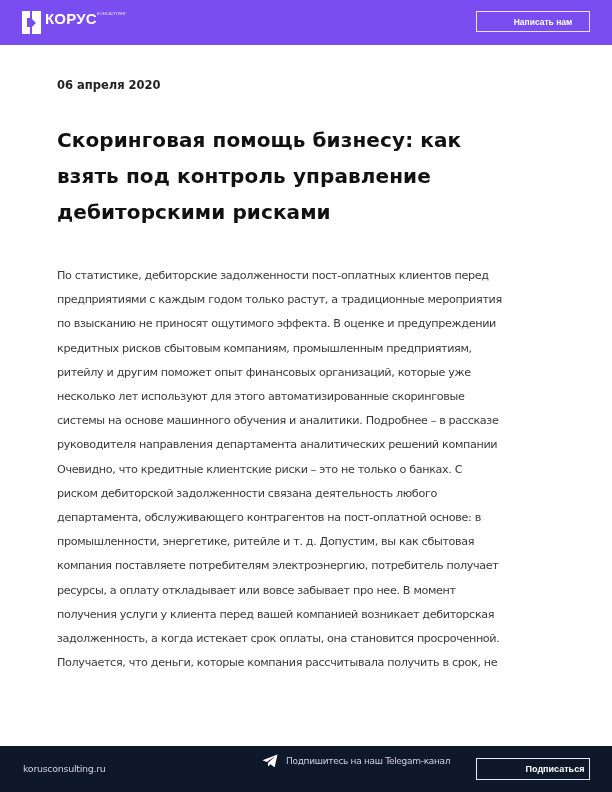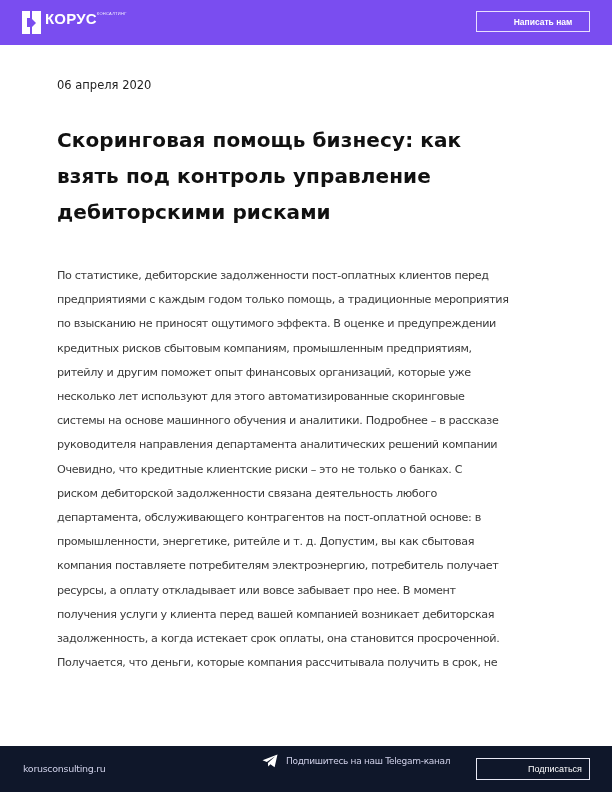--- a/index.html
+++ b/index.html
@@ -26,21 +26,21 @@
     .header-btn {
       position: absolute; left: 476px; top: 11px; width: 114px; height: 21px;
       border: 1px solid #e8e0ff; box-sizing: border-box;
       color: #fff; font-size: 8.5px; font-weight: bold;
       display: flex; align-items: center; justify-content: center;
       font-family: "Liberation Sans", sans-serif;
       padding-left: 20px;
     }
     .date {
       position: absolute; left: 57px; top: 78px;
-      font-size: 11.5px; color: #222; font-family: "DejaVu Sans", sans-serif;
+      font-size: 11.5px; color: #222; font-family: "DejaVu Sans", sans-serif; font-weight: bold;
     }
     .title {
       position: absolute; left: 57px; top: 122px; width: 470px;
       font-size: 20px; font-weight: bold; line-height: 36px; color: #111;
       font-family: "DejaVu Sans", sans-serif; letter-spacing: 0.1px;
     }
     .body-text {
       position: absolute; left: 57px; top: 264px; width: 500px;
     }
     .body-text .line {
@@ -57,21 +57,21 @@
     }
     .footer-tg { position: absolute; left: 262px; top: 8px; display: flex; align-items: center; }
     .footer-tg svg { width: 16px; height: 14px; }
     .footer-tg-text {
       margin-left: 8px; color: #cfd0e8; font-size: 9px;
       font-family: "DejaVu Sans", sans-serif; letter-spacing: -0.3px;
     }
     .footer-btn {
       position: absolute; left: 476px; top: 12px; width: 114px; height: 22px;
       border: 1px solid #e9e9f5; box-sizing: border-box; color: #fff;
-      font-size: 9px; font-weight: normal; display: flex; align-items: center; justify-content: center;
+      font-size: 9px; font-weight: bold; display: flex; align-items: center; justify-content: center;
       font-family: "Liberation Sans", sans-serif;
       padding-left: 44px;
     }
   </style>
 </head>
 <body>
 
 <div class="header">
   <div class="logo">
     <div class="logo-mark">
@@ -91,21 +91,21 @@
 <div class="date">06 апреля 2020</div>
 
 <h1 class="title" style="margin:0;">
   <div>Скоринговая помощь бизнесу: как</div>
   <div>взять под контроль управление</div>
   <div>дебиторскими рисками</div>
 </h1>
 
 <div class="body-text">
   <div class="line">По статистике, дебиторские задолженности пост-оплатных клиентов перед</div>
-  <div class="line">предприятиями с каждым годом только помощь, а традиционные мероприятия</div>
+  <div class="line">предприятиями с каждым годом только растут, а традиционные мероприятия</div>
   <div class="line">по взысканию не приносят ощутимого эффекта. В оценке и предупреждении</div>
   <div class="line">кредитных рисков сбытовым компаниям, промышленным предприятиям,</div>
   <div class="line">ритейлу и другим поможет опыт финансовых организаций, которые уже</div>
   <div class="line">несколько лет используют для этого автоматизированные скоринговые</div>
   <div class="line">системы на основе машинного обучения и аналитики. Подробнее – в рассказе</div>
   <div class="line">руководителя направления департамента аналитических решений компании</div>
   <div class="line">Очевидно, что кредитные клиентские риски – это не только о банках. С</div>
   <div class="line">риском дебиторской задолженности связана деятельность любого</div>
   <div class="line">департамента, обслуживающего контрагентов на пост-оплатной основе: в</div>
   <div class="line">промышленности, энергетике, ритейле и т. д. Допустим, вы как сбытовая</div>

